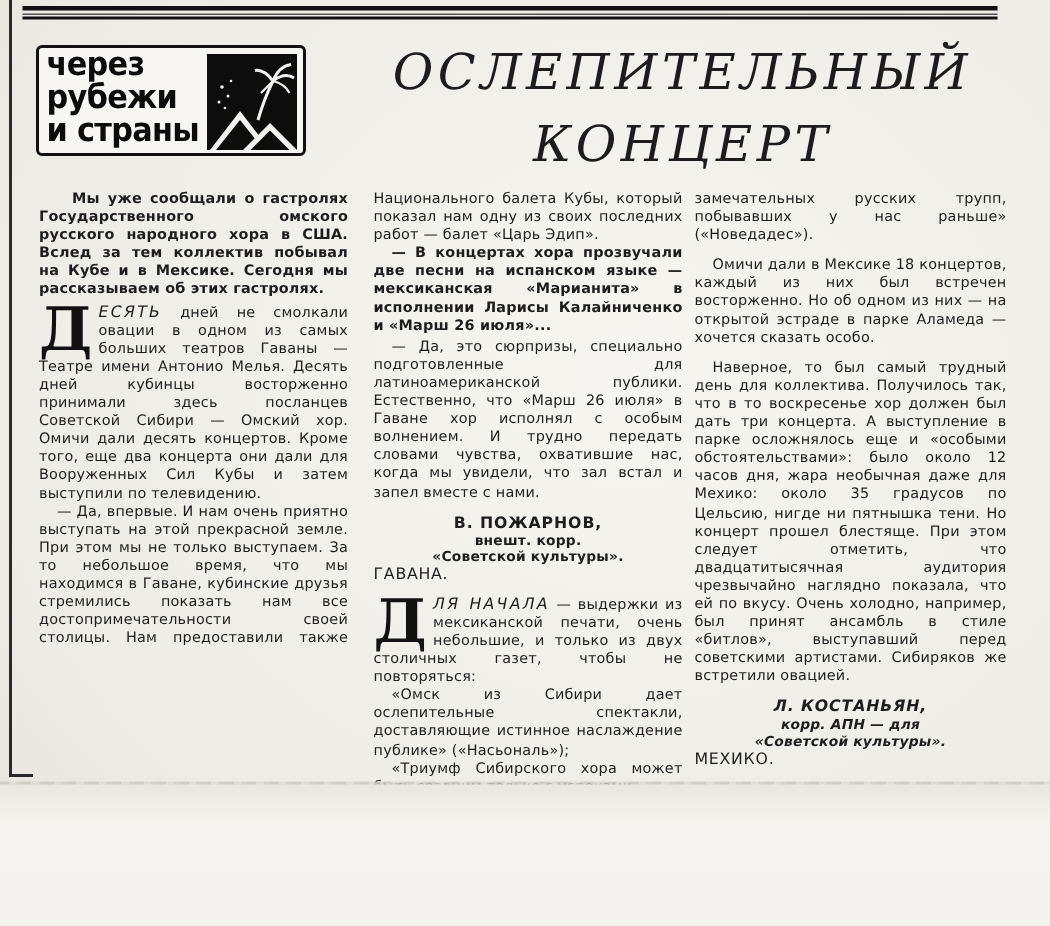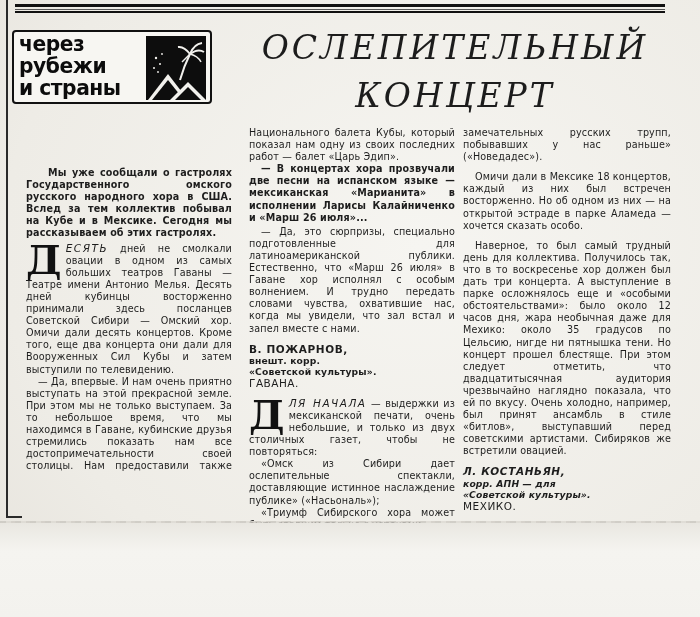--- a/index.html
+++ b/index.html
@@ -34,21 +34,21 @@
     position: absolute; left: 15px; top: 4px; width: 650px; height: 9px;
     border-top: 3px solid #111; border-bottom: 2px solid #111;
     box-sizing: border-box;
   }
   .top-rule::after {
     content: ""; position: absolute; left: 0; right: 0; top: 2px; height: 1px; background: #555;
   }
 
   
   .logo {
-    position: absolute; left: 12px; top: 30px; width: 200px; height: 74px;
+    position: absolute; left: 24px; top: 30px; width: 180px; height: 74px;
     border: 2px solid #111; border-radius: 4px; background: #f7f6f2;
     box-sizing: border-box;
   }
   .logo-text {
     position: absolute; left: 5px; top: 1px; width: 120px;
     font-family: "DejaVu Sans", sans-serif; font-weight: bold;
     font-size: 22px; line-height: 22px; letter-spacing: -0.5px;
     color: #0c0c0c; transform: scaleX(0.92); transform-origin: left top;
   }
   .logo-text div { white-space: nowrap; }
@@ -70,33 +70,33 @@
   
   .col {
     position: absolute; top: 127px;
     font-family: "DejaVu Sans", sans-serif;
     font-size: 9.6px; line-height: 12.1px; color: #1d1d1d;
     text-align: justify; letter-spacing: 0.15px;
   }
   .col p { margin: 0; text-indent: 12px; }
   .col p.noind { text-indent: 0; }
   .col .intro { font-weight: bold; text-indent: 22px; }
-  .c1 { left: 26px; width: 206px; margin-top: 40px; }
+  .c1 { left: 26px; width: 206px; }
   .c2 { left: 249px; width: 206px; }
   .c3 { left: 463px; width: 208px; }
 
   .dropcap-wrap { text-indent: 0 !important; }
   .dropcap {
     float: left; font-family: "DejaVu Serif", serif; font-weight: bold;
     font-size: 40px; line-height: 32px; margin: 2px 4px 0 0; color: #111;
   }
   .lead-caps { letter-spacing: 1.5px; font-size: 10.5px; font-style: italic; }
   .bold-q { font-weight: bold; }
 
-  .sign { text-align: left; text-indent: 0 !important; margin-top: 8px; }
+  .sign { text-align: center; text-indent: 0 !important; margin-top: 8px; }
   .sign .name { font-weight: bold; font-size: 10.5px; letter-spacing: 0.6px; display: block; }
   .sign .role { font-weight: bold; font-size: 9.2px; display: block; line-height: 11px; }
   .place { font-size: 10.5px; letter-spacing: 0.5px; text-indent: 0 !important; }
   .gap { height: 8px; }
 </style>
 </head>
 <body>
 
 <div class="paper">
   <div class="left-rule"></div>

